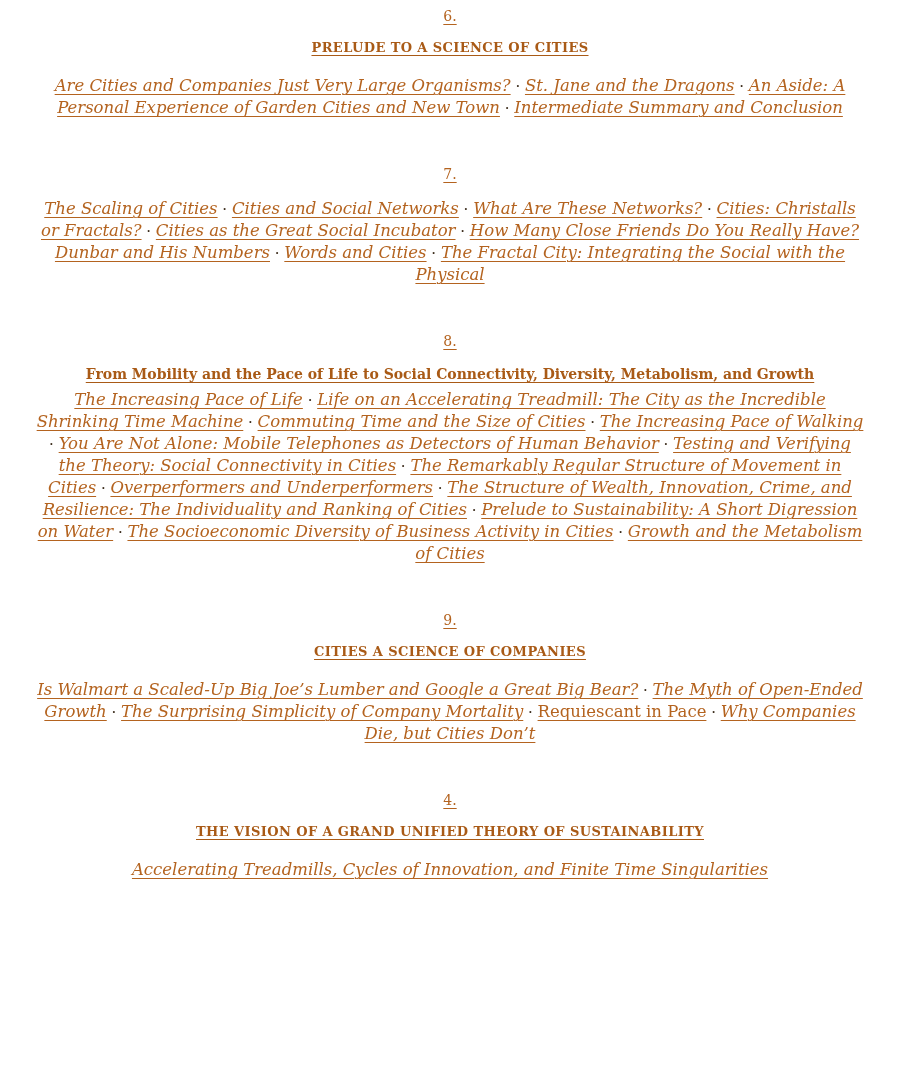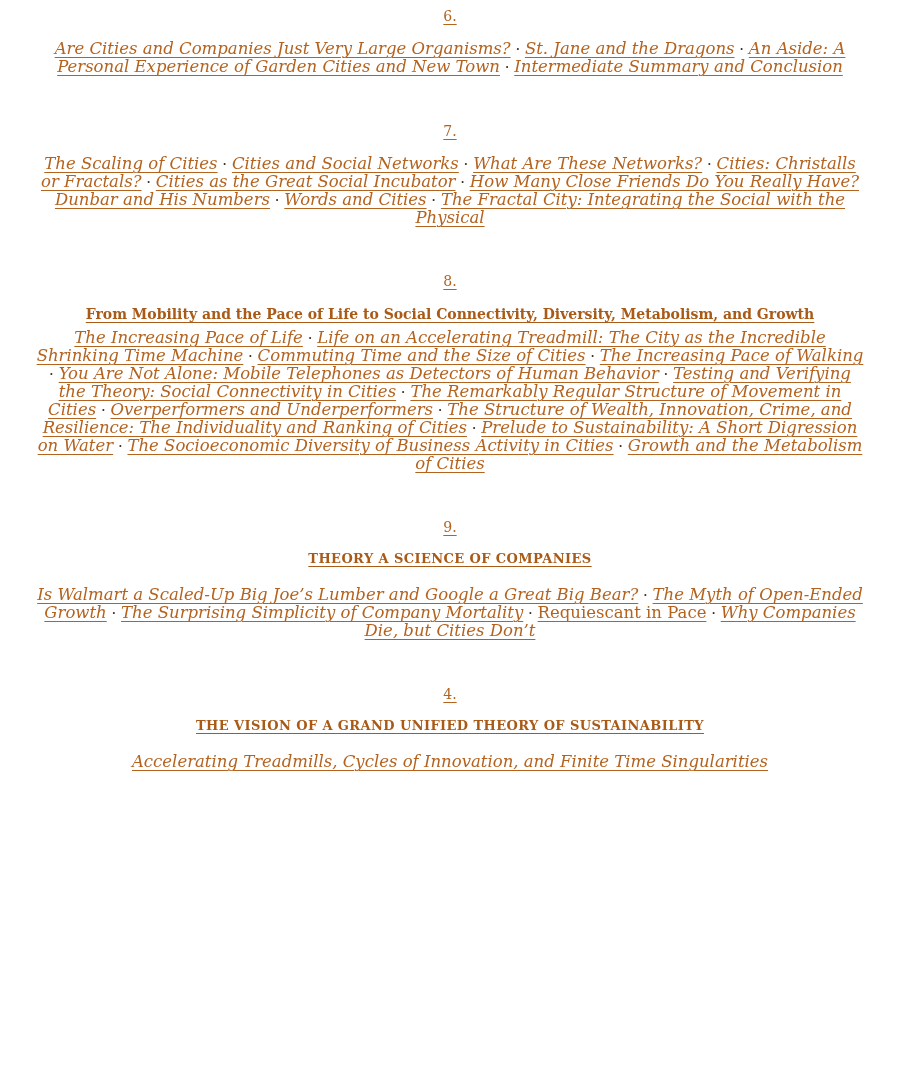--- a/index.html
+++ b/index.html
@@ -58,52 +58,53 @@
     line-height: 22px;
     font-weight: bold;
     margin: -2px auto 4px auto;
     max-width: 820px;
   }
   .chapter-subtitle a.toc-link { color: var(--heading-color); }
 
   .chapter-links {
     font-style: italic;
     font-size: 16.5px;
-    line-height: 17px;
+    line-height: 22px;
     max-width: 832px;
     margin: 0 auto;
   }
   .chapter-links .sep {
     font-style: normal;
     color: var(--separator-color);
     font-size: 15px;
   }
   .chapter-links a.toc-link.upright { font-style: normal; }
 </style>
 </head>
 <body>
 
 <div class="page">
   <div id="sections-root">
       <section class="toc-section">
         <div class="chapter-number"><a class="toc-link">6.</a></div>
+        <div class="chapter-title"><a class="toc-link">PRELUDE TO A SCIENCE OF CITIES</a></div>
         <p class="chapter-links" style="margin: 0px auto;"><a class="toc-link">Are Cities and Companies Just Very Large Organisms?</a><span class="sep"> · </span><a class="toc-link">St. Jane and the Dragons</a><span class="sep"> · </span><a class="toc-link">An Aside: A Personal Experience of Garden Cities and New Town</a><span class="sep"> · </span><a class="toc-link">Intermediate Summary and Conclusion</a></p>
       </section>
       <section class="toc-section">
         <div class="chapter-number"><a class="toc-link">7.</a></div>
         <p class="chapter-links" style="margin: 0px auto;"><a class="toc-link">The Scaling of Cities</a><span class="sep"> · </span><a class="toc-link">Cities and Social Networks</a><span class="sep"> · </span><a class="toc-link">What Are These Networks?</a><span class="sep"> · </span><a class="toc-link">Cities: Christalls or Fractals?</a><span class="sep"> · </span><a class="toc-link">Cities as the Great Social Incubator</a><span class="sep"> · </span><a class="toc-link">How Many Close Friends Do You Really Have? Dunbar and His Numbers</a><span class="sep"> · </span><a class="toc-link">Words and Cities</a><span class="sep"> · </span><a class="toc-link">The Fractal City: Integrating the Social with the Physical</a></p>
       </section>
       <section class="toc-section">
         <div class="chapter-number"><a class="toc-link">8.</a></div>
         <div class="chapter-subtitle"><a class="toc-link">From Mobility and the Pace of Life to Social Connectivity, Diversity, Metabolism, and Growth</a></div>
         <p class="chapter-links" style="margin: 0px auto;"><a class="toc-link">The Increasing Pace of Life</a><span class="sep"> · </span><a class="toc-link">Life on an Accelerating Treadmill: The City as the Incredible Shrinking Time Machine</a><span class="sep"> · </span><a class="toc-link">Commuting Time and the Size of Cities</a><span class="sep"> · </span><a class="toc-link">The Increasing Pace of Walking</a><span class="sep"> · </span><a class="toc-link">You Are Not Alone: Mobile Telephones as Detectors of Human Behavior</a><span class="sep"> · </span><a class="toc-link">Testing and Verifying the Theory: Social Connectivity in Cities</a><span class="sep"> · </span><a class="toc-link">The Remarkably Regular Structure of Movement in Cities</a><span class="sep"> · </span><a class="toc-link">Overperformers and Underperformers</a><span class="sep"> · </span><a class="toc-link">The Structure of Wealth, Innovation, Crime, and Resilience: The Individuality and Ranking of Cities</a><span class="sep"> · </span><a class="toc-link">Prelude to Sustainability: A Short Digression on Water</a><span class="sep"> · </span><a class="toc-link">The Socioeconomic Diversity of Business Activity in Cities</a><span class="sep"> · </span><a class="toc-link">Growth and the Metabolism of Cities</a></p>
       </section>
       <section class="toc-section">
         <div class="chapter-number"><a class="toc-link">9.</a></div>
-        <div class="chapter-title"><a class="toc-link">THEORY A SCIENCE OF COMPANIES</a></div>
+        <div class="chapter-title"><a class="toc-link">CITIES A SCIENCE OF COMPANIES</a></div>
         <p class="chapter-links" style="margin: 0px auto;"><a class="toc-link">Is Walmart a Scaled-Up Big Joe’s Lumber and Google a Great Big Bear?</a><span class="sep"> · </span><a class="toc-link">The Myth of Open-Ended Growth</a><span class="sep"> · </span><a class="toc-link">The Surprising Simplicity of Company Mortality</a><span class="sep"> · </span><a class="toc-link upright">Requiescant in Pace</a><span class="sep"> · </span><a class="toc-link">Why Companies Die, but Cities Don’t</a></p>
       </section>
       <section class="toc-section">
         <div class="chapter-number"><a class="toc-link">4.</a></div>
         <div class="chapter-title"><a class="toc-link">THE VISION OF A GRAND UNIFIED THEORY OF SUSTAINABILITY</a></div>
         <p class="chapter-links" style="margin: 0px auto;"><a class="toc-link">Accelerating Treadmills, Cycles of Innovation, and Finite Time Singularities</a></p>
       </section>
     </div>
 </div>
 

